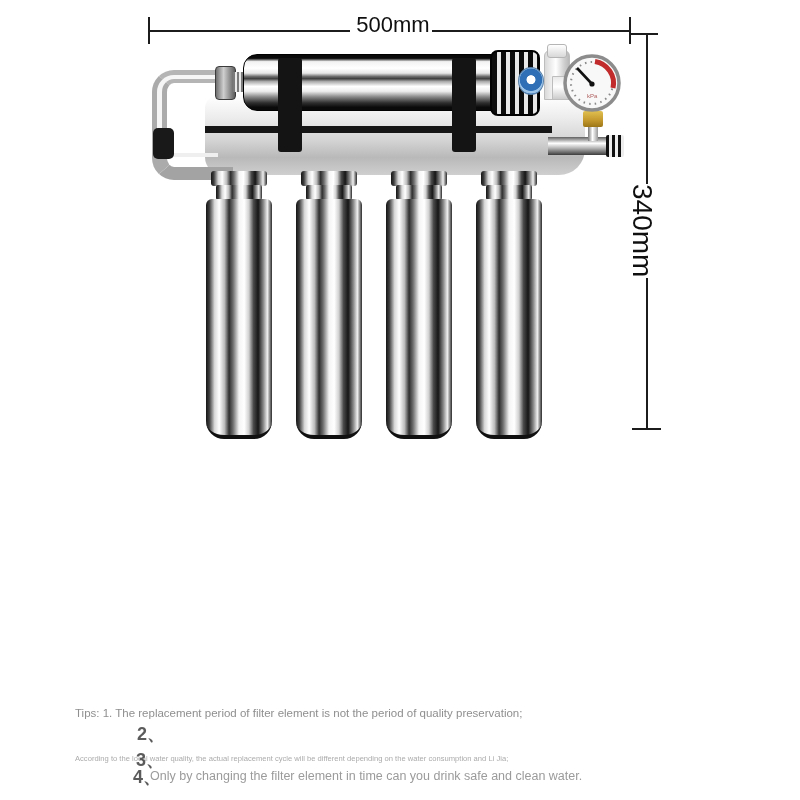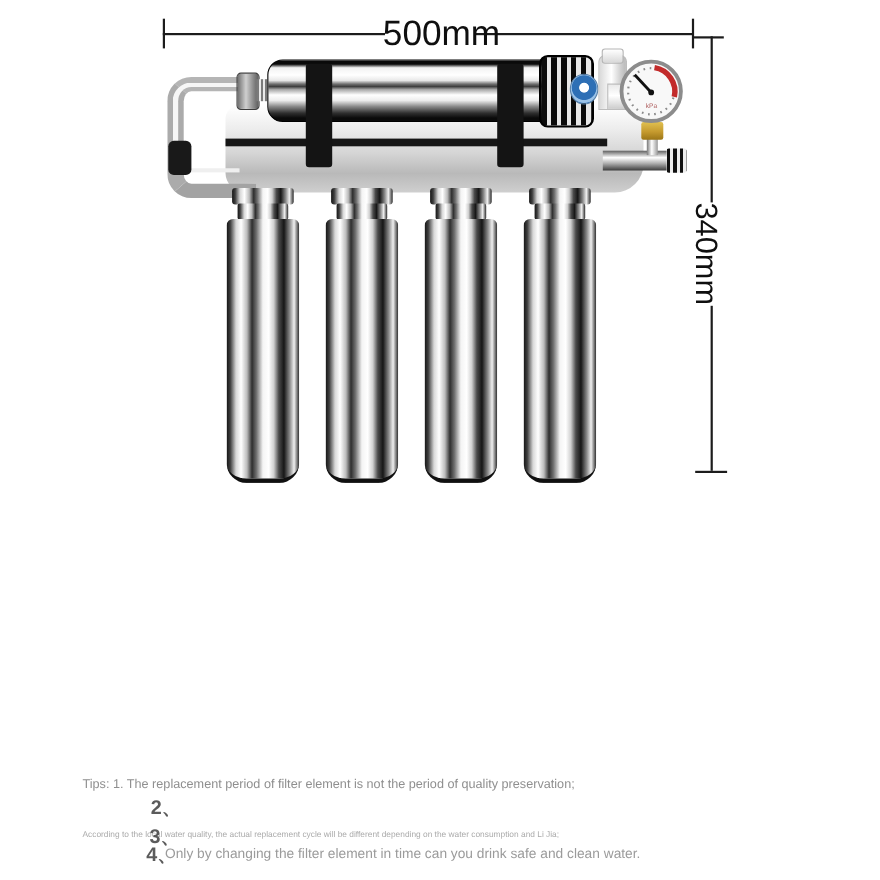--- a/index.html
+++ b/index.html
@@ -2,21 +2,21 @@
 <html><head>
 <meta charset="utf-8">
 <style>
   html,body{margin:0;padding:0;background:#fff;}
   .page{position:relative;width:800px;height:800px;background:#ffffff;overflow:hidden;
         font-family:"Liberation Sans", sans-serif;}
 
   
   .dimline{position:absolute;background:#1c1c1c;}
   .dim-label-top{position:absolute;left:348px;top:12px;width:90px;text-align:center;
-        font-size:32px;color:#0f0f0f;letter-spacing:0px;}
+        font-size:22px;color:#0f0f0f;letter-spacing:0px;}
   .dim-label-right{position:absolute;left:626px;top:184px;height:100px;
         writing-mode:vertical-rl;font-size:28px;color:#0f0f0f;}
 
   
   .scene{position:absolute;left:0;top:0;width:800px;height:445px;}
 
   .chrome-h{background:linear-gradient(90deg,
       #151515 0%, #3d3d3d 5%, #d8d8d8 13%, #ffffff 20%, #bcbcbc 28%,
       #2e2e2e 35%, #6f6f6f 41%, #f4f4f4 50%, #ffffff 58%, #d0d0d0 65%,
       #4a4a4a 72%, #161616 79%, #8a8a8a 87%, #f0f0f0 93%, #2a2a2a 100%);}

